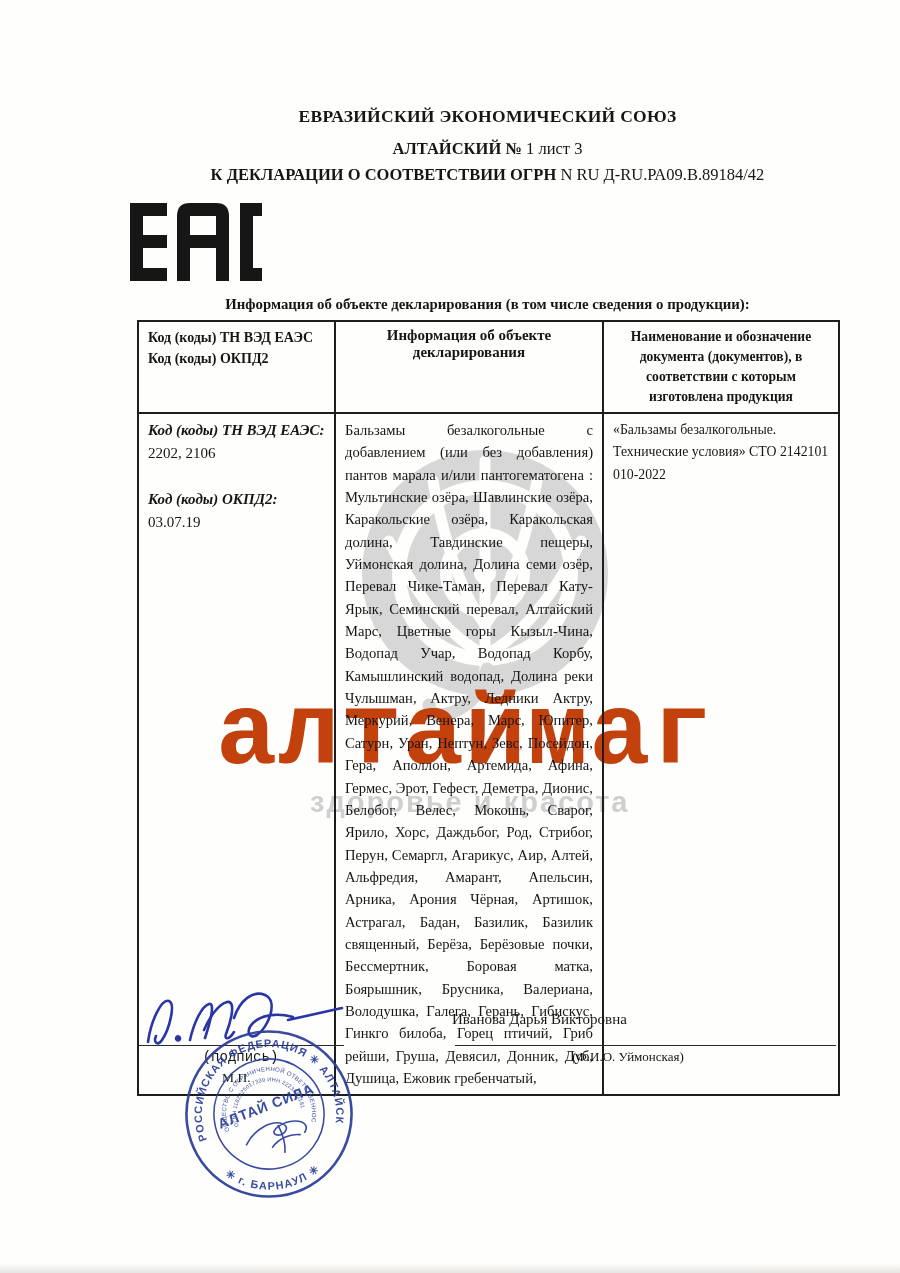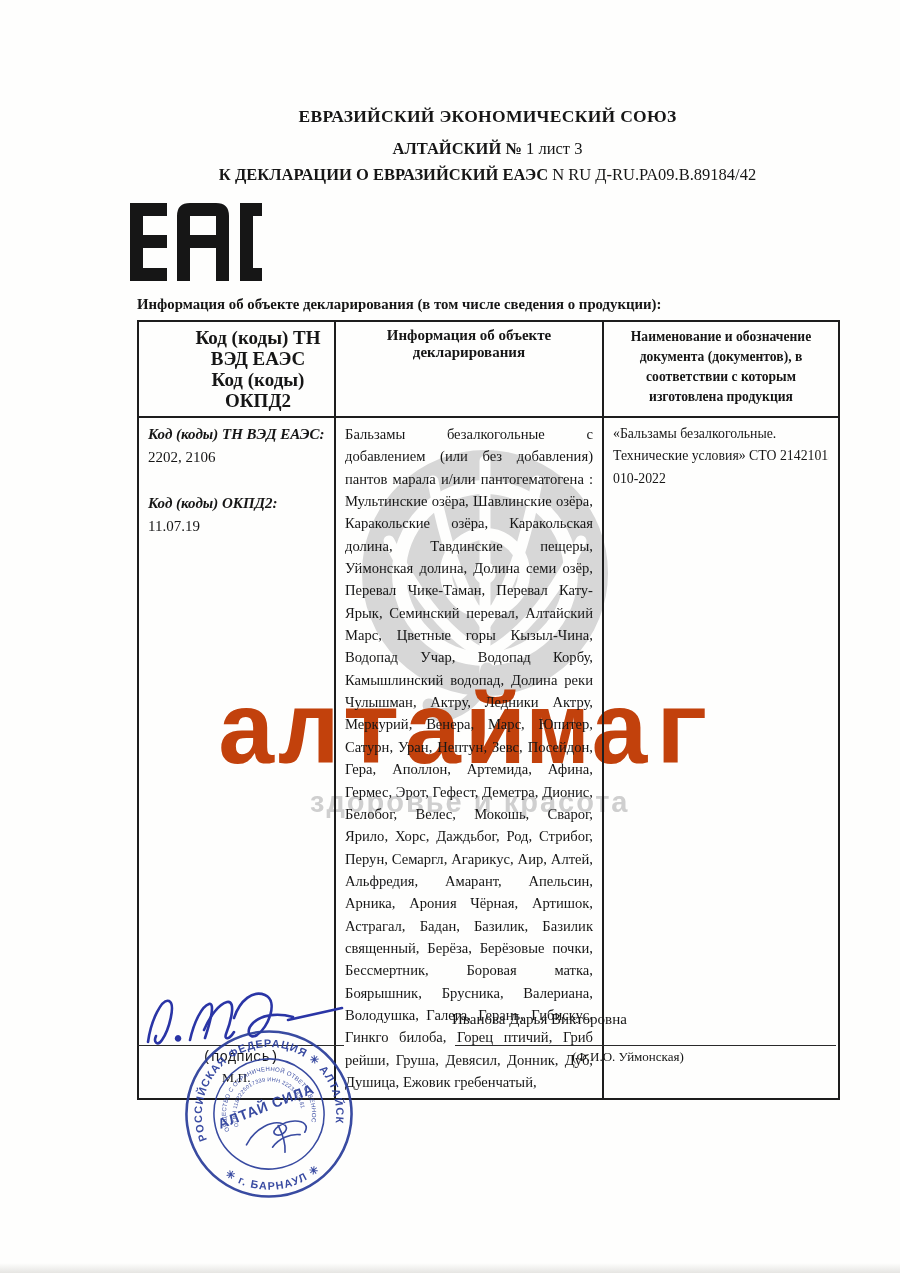--- a/index.html
+++ b/index.html
@@ -24,35 +24,35 @@
   
   .head { position:absolute; left:137px; width:701px; text-align:center; z-index:3; }
   .h-union { top:106px; font-size:17.5px; font-weight:bold; letter-spacing:.3px; }
   .h-app   { top:139px; font-size:16.5px; }
   .h-dec   { top:165px; font-size:16.5px; }
   .b { font-weight:bold; }
 
   .eac { position:absolute; left:130px; top:201px; z-index:3; }
 
   .tbl-caption {
-    position:absolute; left:137px; top:296px; width:701px; 
+    position:absolute; left:137px; top:296px; width:701px; text-align:center;
     font-size:14.8px; font-weight:bold; z-index:3;
   }
 
   
   table.decl {
     position:absolute; left:137px; top:320px; width:701px; z-index:2;
     border-collapse:collapse; table-layout:fixed; background:transparent;
   }
   table.decl td {
     border:2px solid #1d1d1d; vertical-align:top; padding:5px 9px;
     background:transparent;
   }
   tr.hdr td { height:72px; }
-  td.c1h div { font-size:19px; font-weight:bold; line-height:21px; text-align:center;margin-left:43px; }
+  td.c1h div { font-size:14px; font-weight:bold; line-height:21px; text-align:left; }
   td.c2h { font-size:15px; font-weight:bold; text-align:center; }
   td.c3h { font-size:13.6px; font-weight:bold; text-align:center; line-height:20px; padding-top:7px; }
 
   tr.bodyr td { height:566px; }
   .cell1 { font-size:15px; line-height:23px; }
   .cell1 .lbl { font-weight:bold;font-style:italic; }
   .cell1 .okpd { margin-top:23px; }
   .cell2 {
     font-size:14.6px; line-height:22.35px; text-align:justify;
   }
@@ -110,21 +110,21 @@
   <div class="wm-tag">здоровье и красота</div>
 
   <div class="head h-union" style="position:absolute; top:106px;">ЕВРАЗИЙСКИЙ ЭКОНОМИЧЕСКИЙ СОЮЗ</div>
 
   <div class="head h-app" style="position:absolute; top:139px;">
     <span class="b">АЛТАЙСКИЙ №</span>
     <span>1 лист 3</span>
   </div>
 
   <div class="head h-dec" style="position:absolute; top:165px;">
-    <span class="b">К ДЕКЛАРАЦИИ О ЕВРАЗИЙСКИЙ ЕАЭС</span>
+    <span class="b">К ДЕКЛАРАЦИИ О СООТВЕТСТВИИ ОГРН</span>
     <span>N RU Д-RU.РА09.В.89184/42</span>
   </div>
 
   <svg class="eac" role="img" width="132" height="82" viewBox="0 0 132 80" aria-label="ЕАС">
     <g fill="#161616">
       <path d="M0,1 h13 v78 h-13 z M13,1 h24 v13 h-24 z M13,33 h24 v13 h-24 z M13,66 h24 v13 h-24 z"></path>
       <path d="M47,14 q0,-13 13,-13 h26 q13,0 13,13 v65 h-13 v-65 h-26 v65 h-13 z M60,33 h26 v13 h-26 z"></path>
       <path d="M110,1 h13 v78 h-13 z M123,1 h9 v13 h-9 z M123,66 h9 v13 h-9 z"></path>
     </g>
   </svg>
@@ -146,21 +146,21 @@
       <td class="c2h">Информация об объекте декларирования</td>
       <td class="c3h">Наименование и обозначение документа (документов), в соответствии с которым изготовлена продукция</td>
     </tr>
     <tr class="bodyr">
       <td>
         <div class="cell1">
           <div class="lbl">Код (коды) ТН ВЭД ЕАЭС:</div>
           <div>2202, 2106</div>
           <div class="okpd">
             <span class="lbl">Код (коды) ОКПД2:</span>
-            <span>11.07.19</span>
+            <span>03.07.19</span>
           </div>
         </div>
       </td>
       <td>
         <div class="cell2">Бальзамы безалкогольные с добавлением (или без добавления) пантов марала и/или пантогематогена : Мультинские озёра, Шавлинские озёра, Каракольские озёра, Каракольская долина, Тавдинские пещеры, Уймонская долина, Долина семи озёр, Перевал Чике-Таман, Перевал Кату-Ярык, Семинский перевал, Алтайский Марс, Цветные горы Кызыл-Чина, Водопад Учар, Водопад Корбу, Камышлинский водопад, Долина реки Чулышман, Актру, Ледники Актру, Меркурий, Венера, Марс, Юпитер, Сатурн, Уран, Нептун, Зевс, Посейдон, Гера, Аполлон, Артемида, Афина, Гермес, Эрот, Гефест, Деметра, Дионис, Белобог, Велес, Мокошь, Сварог, Ярило, Хорс, Даждьбог, Род, Стрибог, Перун, Семаргл, Агарикус, Аир, Алтей, Альфредия, Амарант, Апельсин, Арника, Арония Чёрная, Артишок, Астрагал, Бадан, Базилик, Базилик священный, Берёза, Берёзовые почки, Бессмертник, Боровая матка, Боярышник, Брусника, Валериана, Володушка, Галега, Герань, Гибискус, Гинкго билоба, Горец птичий, Гриб рейши, Груша, Девясил, Донник, Дуб, Душица, Ежовик гребенчатый,</div>
       </td>
       <td>
         <div class="cell3">
           <div>«Бальзамы безалкогольные.</div>
           <div>Технические условия» СТО 21421013-</div>

